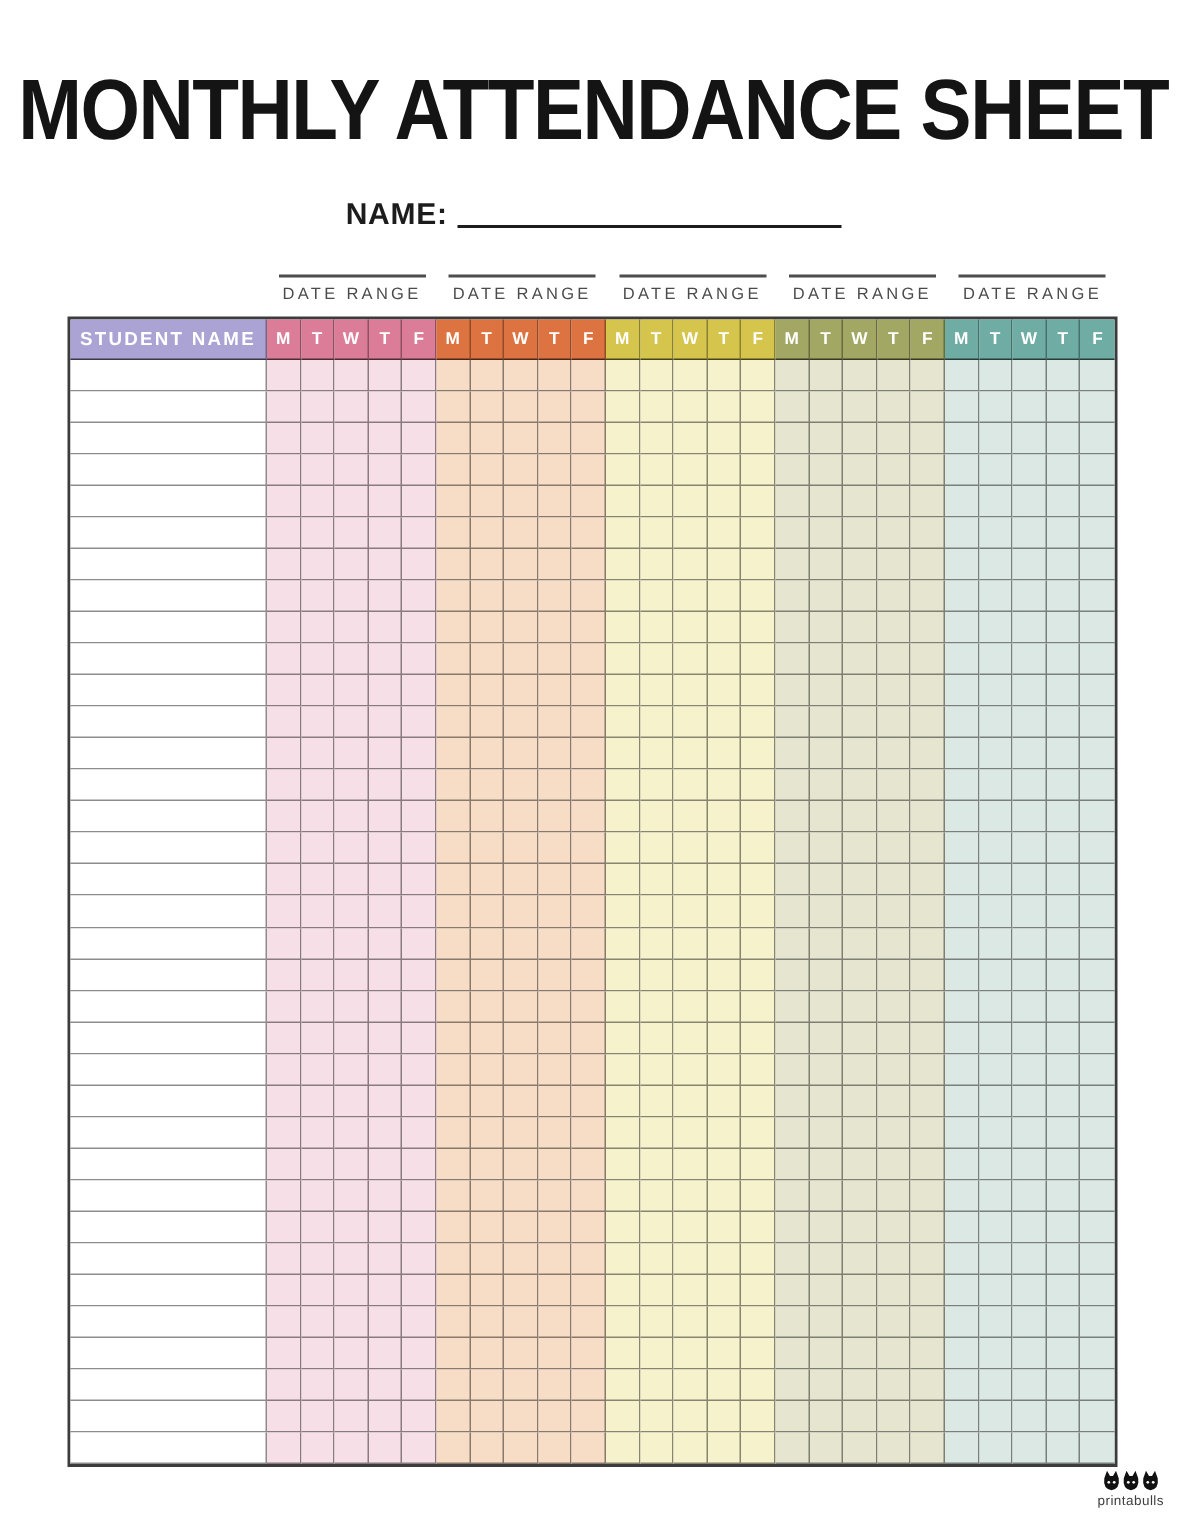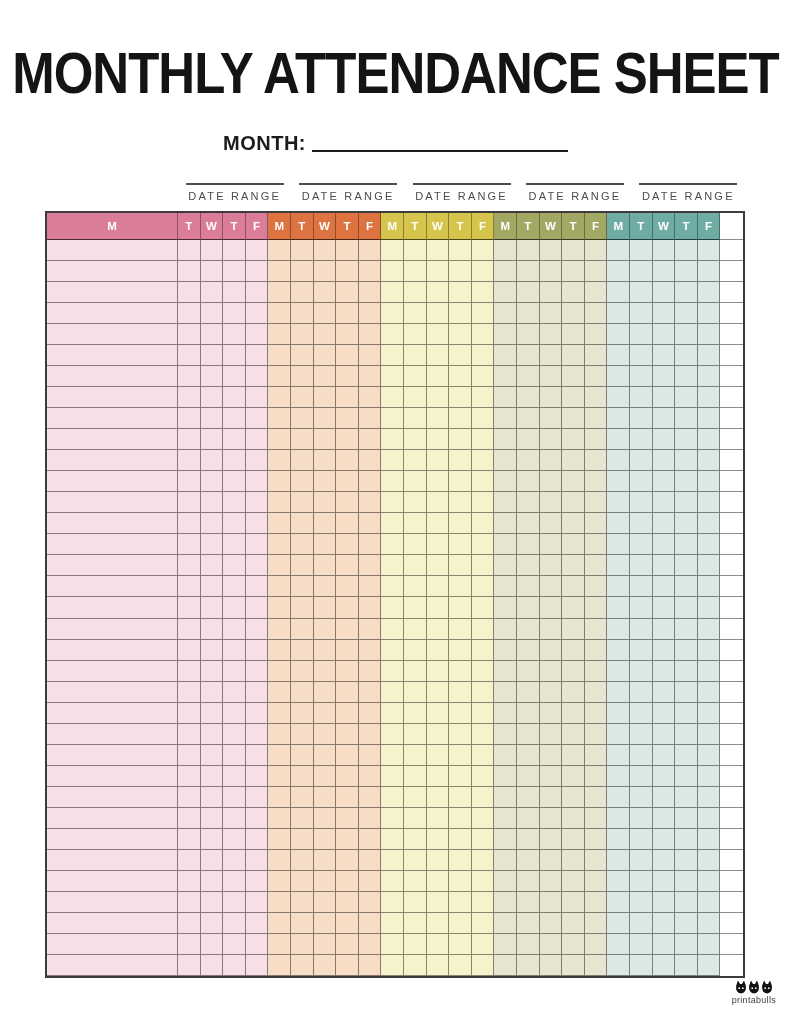--- a/index.html
+++ b/index.html
@@ -135,21 +135,21 @@
   }
 </style>
 </head>
 <body>
 
 <div class="page">
 
   <h1 class="title">MONTHLY ATTENDANCE SHEET</h1>
 
   <div class="month-row">
-    <span class="month-label">MONTH:</span>
+    <span class="month-label">NAME:</span>
     <span class="month-line"></span>
   </div>
 
   <div class="daterange-row">
     <div class="dr-group">
       <div class="dr-line"></div>
       <div class="dr-label">DATE RANGE</div>
     </div>
     <div class="dr-group">
       <div class="dr-line"></div>
@@ -163,20 +163,21 @@
       <div class="dr-line"></div>
       <div class="dr-label">DATE RANGE</div>
     </div>
     <div class="dr-group">
       <div class="dr-line"></div>
       <div class="dr-label">DATE RANGE</div>
     </div>
   </div>
 
   <div class="att-table">
+      <div class="cell hdr hdr-student" style="background: rgb(170, 163, 212);">STUDENT NAME</div>
       <div class="cell hdr hdr-day" style="background: rgb(219, 125, 152);">M</div>
       <div class="cell hdr hdr-day" style="background: rgb(219, 125, 152);">T</div>
       <div class="cell hdr hdr-day" style="background: rgb(219, 125, 152);">W</div>
       <div class="cell hdr hdr-day" style="background: rgb(219, 125, 152);">T</div>
       <div class="cell hdr hdr-day" style="background: rgb(219, 125, 152);">F</div>
       <div class="cell hdr hdr-day" style="background: rgb(221, 115, 64);">M</div>
       <div class="cell hdr hdr-day" style="background: rgb(221, 115, 64);">T</div>
       <div class="cell hdr hdr-day" style="background: rgb(221, 115, 64);">W</div>
       <div class="cell hdr hdr-day" style="background: rgb(221, 115, 64);">T</div>
       <div class="cell hdr hdr-day" style="background: rgb(221, 115, 64);">F</div>

